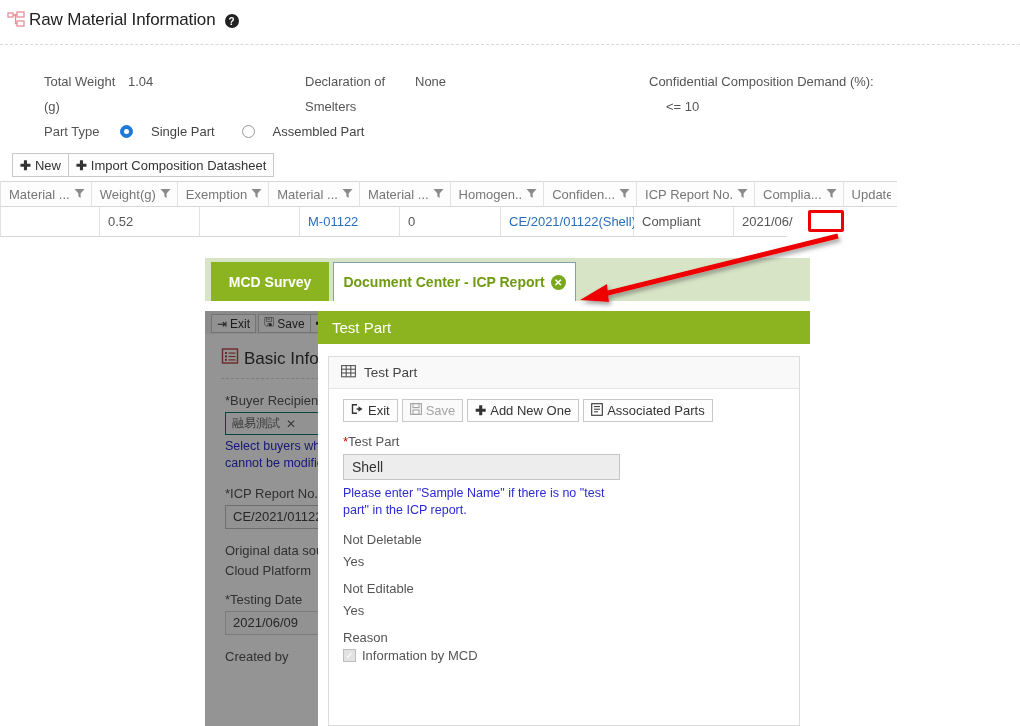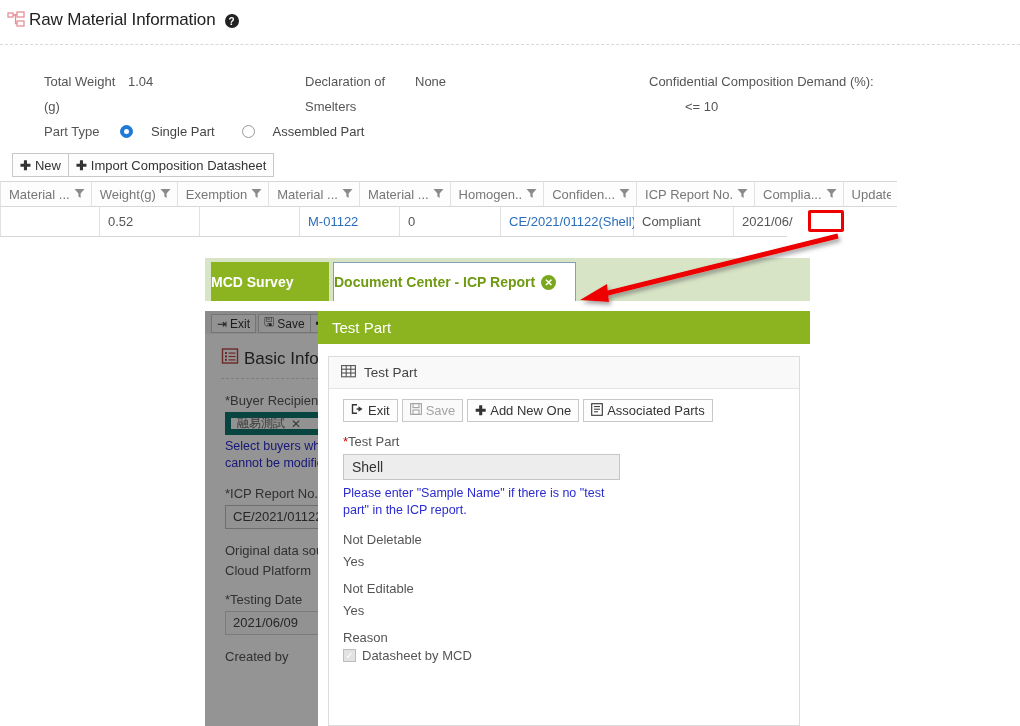--- a/index.html
+++ b/index.html
@@ -30,21 +30,21 @@
     border-top: 1px dashed #d8d8d8;
   }
 
   
   .info { position: absolute; left: 0; top: 74px; width: 1020px; padding-left: 32px; }
   .info-row { position: relative; height: 25px; }
   .lab { position: absolute; font-size: 13px; color: #555; white-space: nowrap; }
   .val { position: absolute; font-size: 13px; color: #555; white-space: nowrap; }
   .c1-l { left: 12px; } .c1-v { left: 96px; }
   .c2-l { left: 273px; } .c2-v { left: 383px; }
-  .c3-l { left: 617px; } .c3-v { left: 653px; text-align: right; }
+  .c3-l { left: 617px; } .c3-v { left: 634px; text-align: right; }
 
   .radio-wrap { position: absolute; left: 88px; display: flex; align-items: center; gap: 18px; }
   .radio {
     width: 13px; height: 13px; border-radius: 50%;
     border: 1px solid #999; background: #fff; display: inline-block;
     position: relative; flex: none;
   }
   .radio.on { border-color: #1f79d8; background: #1f79d8; }
   .radio.on::after {
     content: ""; position: absolute; left: 3px; top: 3px;
@@ -90,21 +90,21 @@
 
   
   .win { position: absolute; left: 205px; top: 258px; width: 605px; height: 468px; overflow: hidden; }
 
   .tabstrip {
     position: absolute; left: 0; top: 0; width: 605px; height: 43px;
     background: #d7e5c6;
   }
   .tab {
     position: absolute; top: 4px; height: 39px;
-    display: flex; align-items: center; 
+    display: flex; align-items: center; justify-content: center;
     font-size: 14px; font-weight: bold; cursor: pointer;
   }
   .tab-a { left: 6px; width: 118px; background: #8bb420; color: #ffffff; }
   .tab-b {
     left: 128px; width: 243px; background: #ffffff; color: #6f9a12;
     border: 1px solid #7fa3b5; border-bottom: none; gap: 6px;
   }
   .tab-close {
     width: 15px; height: 15px; border-radius: 50%;
     background: #7aa81c; color: #fff; font-size: 10px; font-weight: bold;
@@ -128,21 +128,21 @@
   }
   .panel-title { display: flex; align-items: center; gap: 5px; font-size: 17px; color: #333; padding: 8px 0 0 10px; }
   .panel-rule { margin: 8px 10px 0 10px; border-top: 1px dashed #d8d8d8; }
   .fgroup { padding: 0 0 0 14px; }
   .flab { font-size: 13px; color: #555; margin-top: 14px; }
   .fbox {
     border: 1px solid #bdbdbd; background: #fbfbfb; height: 24px; width: 210px;
     display: flex; align-items: center; padding: 0 7px; font-size: 13px; color: #444; margin-top: 4px;
   }
   .tagbox {
-    border: 6px solid #0f766e; background: #fbfbfb; height: 23px; width: 120px;
+    border: 1px solid #0f766e; background: #fbfbfb; height: 23px; width: 120px;
     display: flex; align-items: center; padding: 0 6px; font-size: 12px; color: #666;
     margin-top: 4px; gap: 6px;
   }
   .hint { color: #2b2bd0; font-size: 12.5px; margin-top: 3px; line-height: 1.35; width: 230px; }
   .plain { font-size: 13px; color: #555; margin-top: 5px; }
 
   .dim-overlay {
     position: absolute; left: 0; top: 53px; width: 605px; height: 415px;
     background: rgba(0,0,0,0.42);
   }
@@ -459,21 +459,21 @@
 
             <div class="mblock">
               <div class="mlab">Not Editable</div>
               <div class="mval">Yes</div>
             </div>
 
             <div class="mblock">
               <div class="mlab">Reason</div>
               <div class="chk-row">
                 <span class="chk">✓</span>
-                <span class="mlab">Datasheet by MCD</span>
+                <span class="mlab">Information by MCD</span>
               </div>
             </div>
           </div>
         </div>
       </div>
     </div>
   </div>
 
   <div class="redbox"></div>
   <svg class="arrow-svg">

